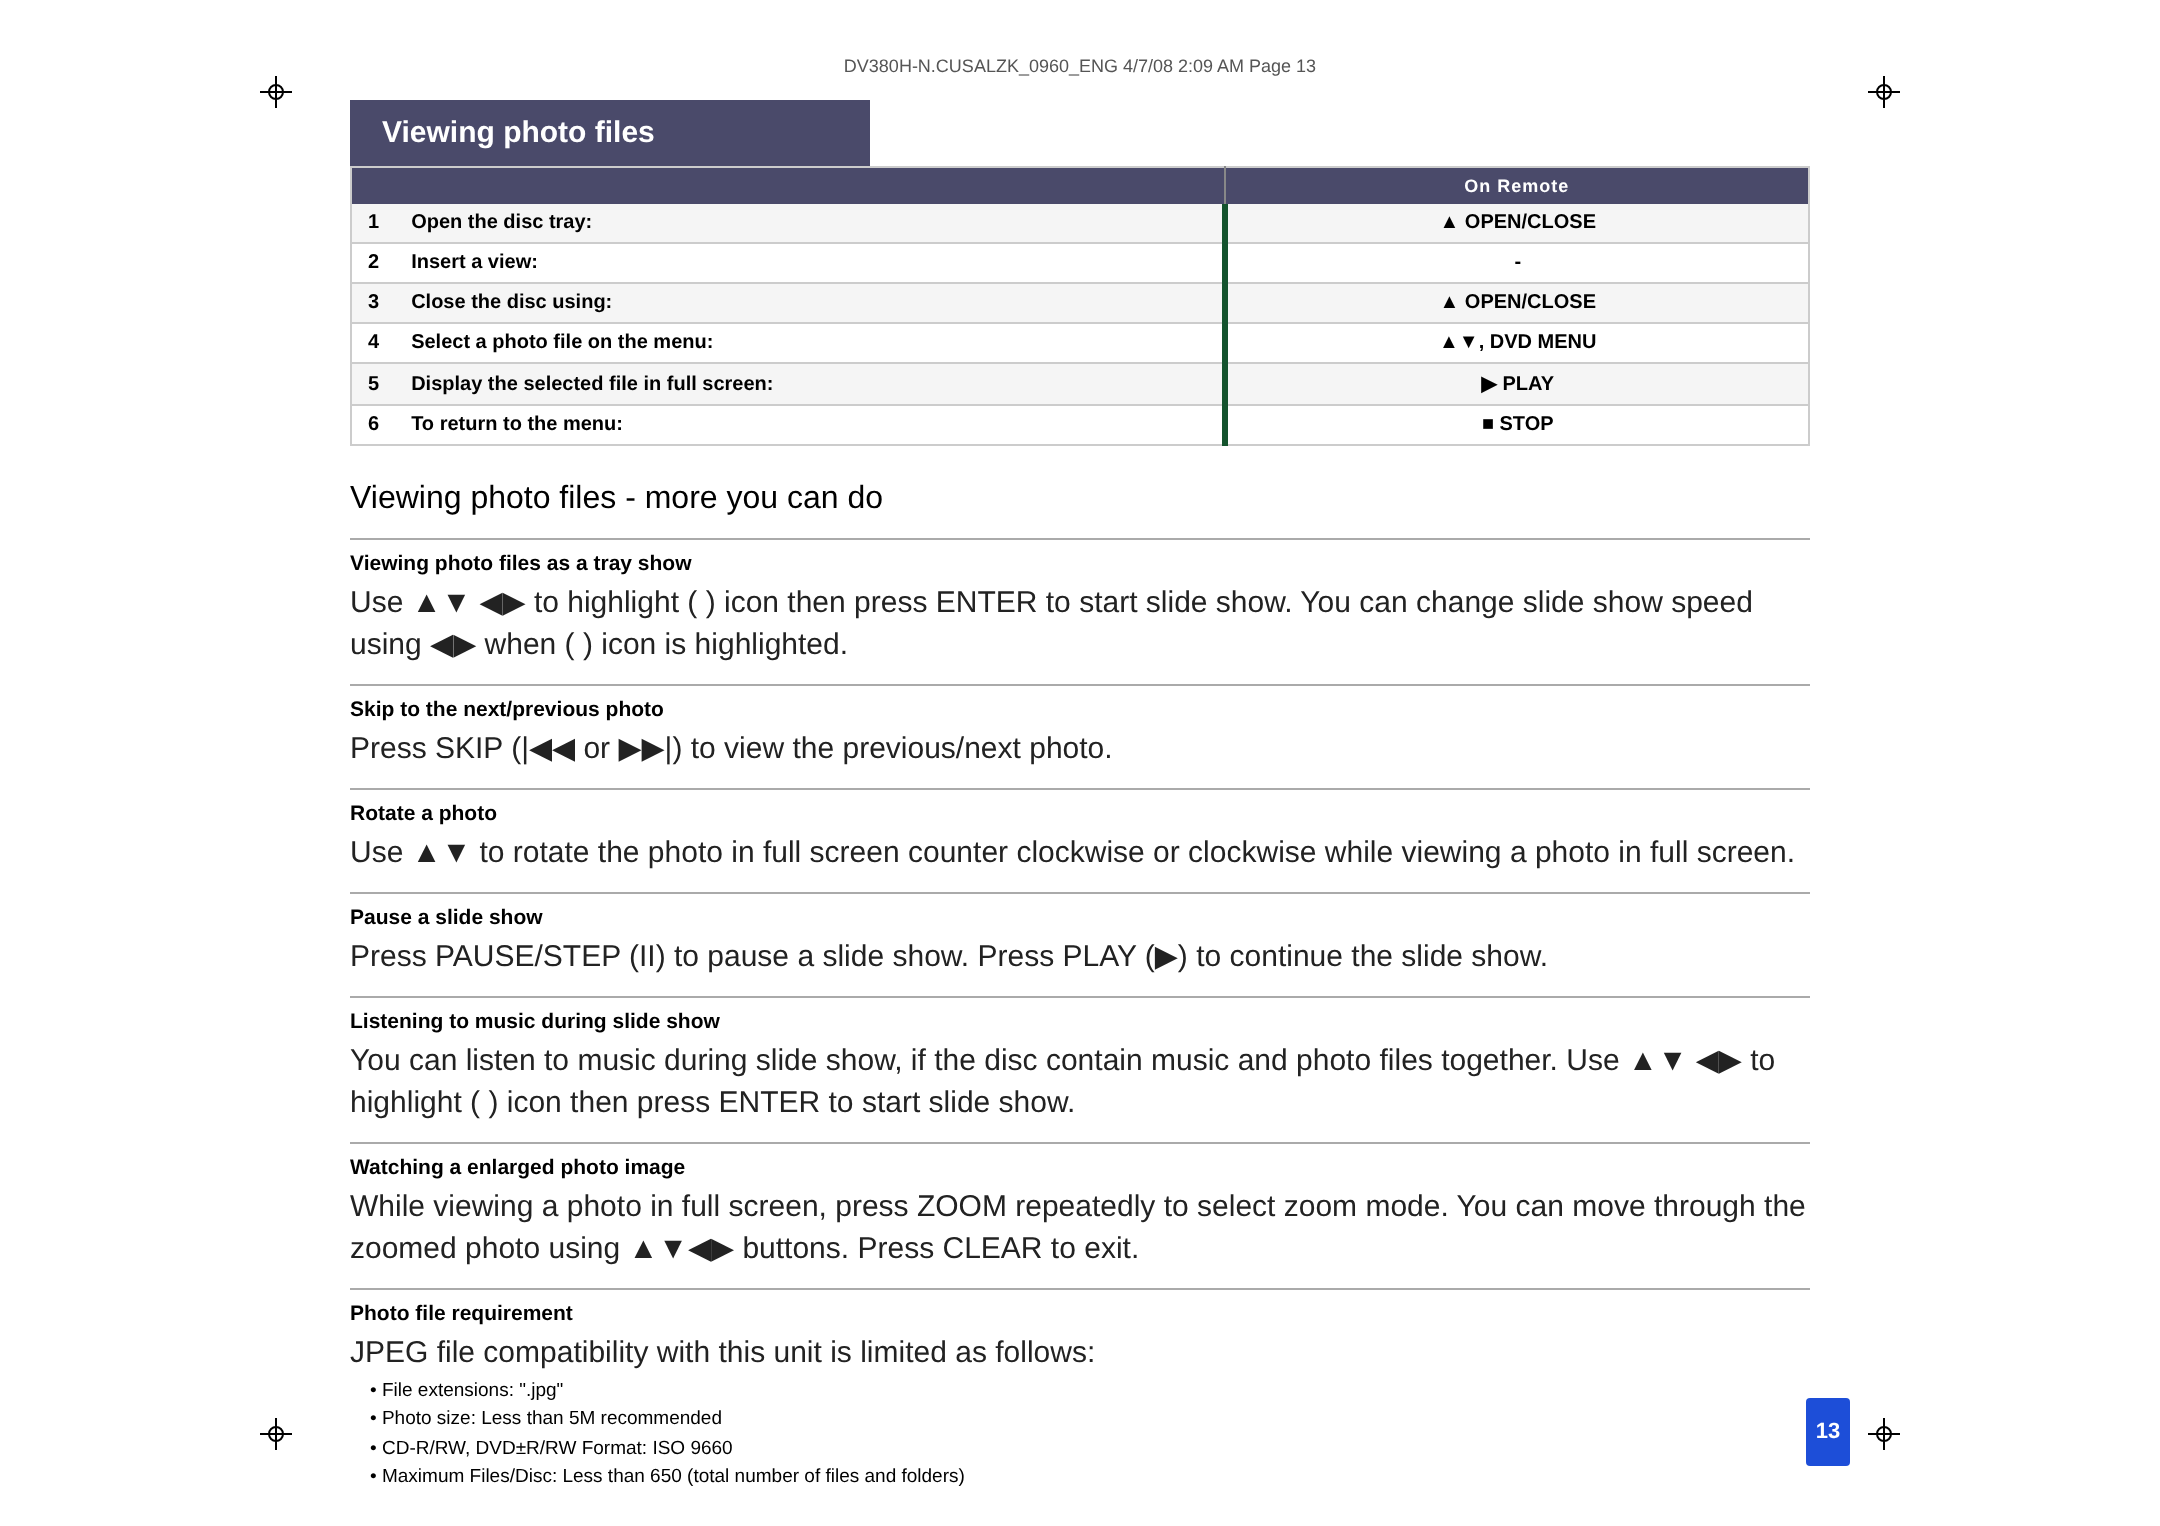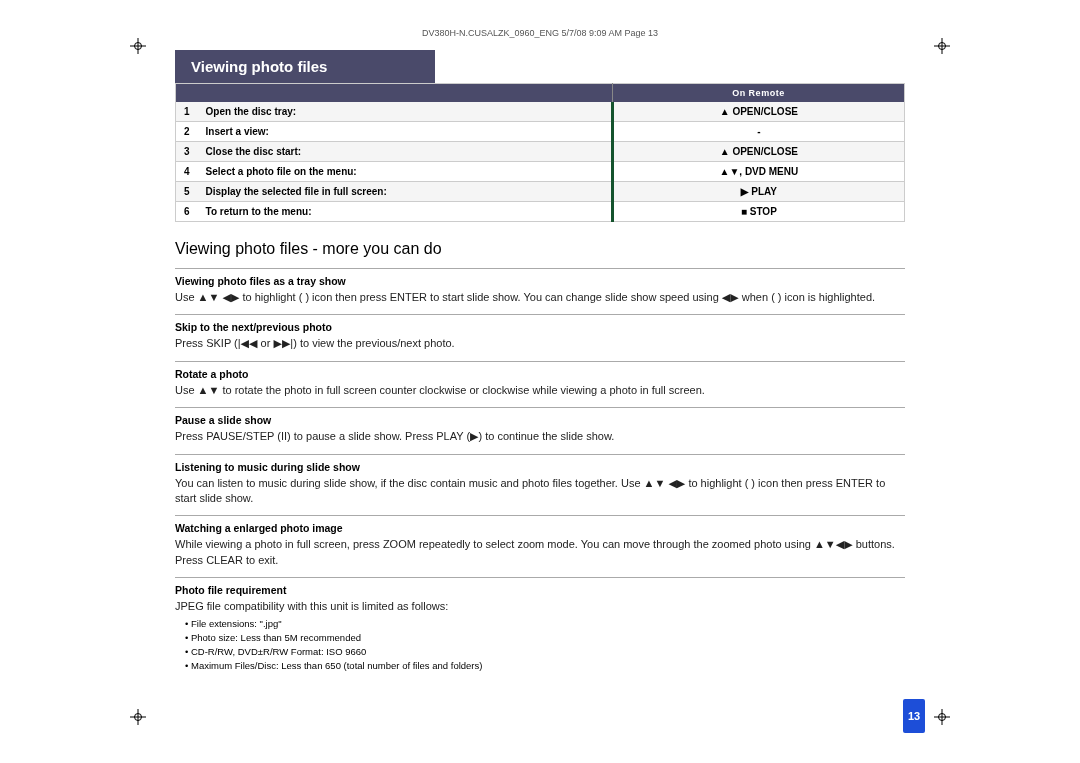--- a/index.html
+++ b/index.html
@@ -151,21 +151,21 @@
     
     .sub-section {
       margin-bottom: 9px;
     }
     .sub-section-title {
       font-weight: bold;
       font-size: 10.5px;
       margin-bottom: 3px;
     }
     .sub-section-content {
-      font-size: 11px;
+      font-size: 15px;
       line-height: 1.4;
       color: #222;
     }
 
     
     .bullet-list {
       list-style: none;
       margin: 2px 0 0 10px;
     }
     .bullet-list li::before {
@@ -198,21 +198,21 @@
       align-items: center;
       justify-content: center;
       border-radius: 2px;
     }
   </style>
 </head>
 <body>
 
 <div class="page-container">
 
-  <div class="header-line">DV380H-N.CUSALZK_0960_ENG  5/7/08  9:09 AM  Page 13</div>
+  <div class="header-line">DV380H-N.CUSALZK_0960_ENG  4/7/08  2:09 AM  Page 13</div>
 
   <div class="crosshair" style="top:38px;left:130px;">
       <div class="circle"></div>
     </div>
 
   <div class="crosshair" style="top:38px;right:130px;">
       <div class="circle"></div>
     </div>
 
   <div class="crosshair" style="bottom:38px;left:130px;">
@@ -240,21 +240,21 @@
             <td class="step-desc">Open the disc tray:</td>
             <td class="step-action">▲  OPEN/CLOSE</td>
           </tr>
           <tr>
             <td class="step-num">2</td>
             <td class="step-desc">Insert a view:</td>
             <td class="step-action">-</td>
           </tr>
           <tr>
             <td class="step-num">3</td>
-            <td class="step-desc">Close the disc start:</td>
+            <td class="step-desc">Close the disc using:</td>
             <td class="step-action">▲  OPEN/CLOSE</td>
           </tr>
           <tr>
             <td class="step-num">4</td>
             <td class="step-desc">Select a photo file on the menu:</td>
             <td class="step-action">▲▼, DVD MENU</td>
           </tr>
           <tr>
             <td class="step-num">5</td>
             <td class="step-desc">Display the selected file in full screen:</td>

